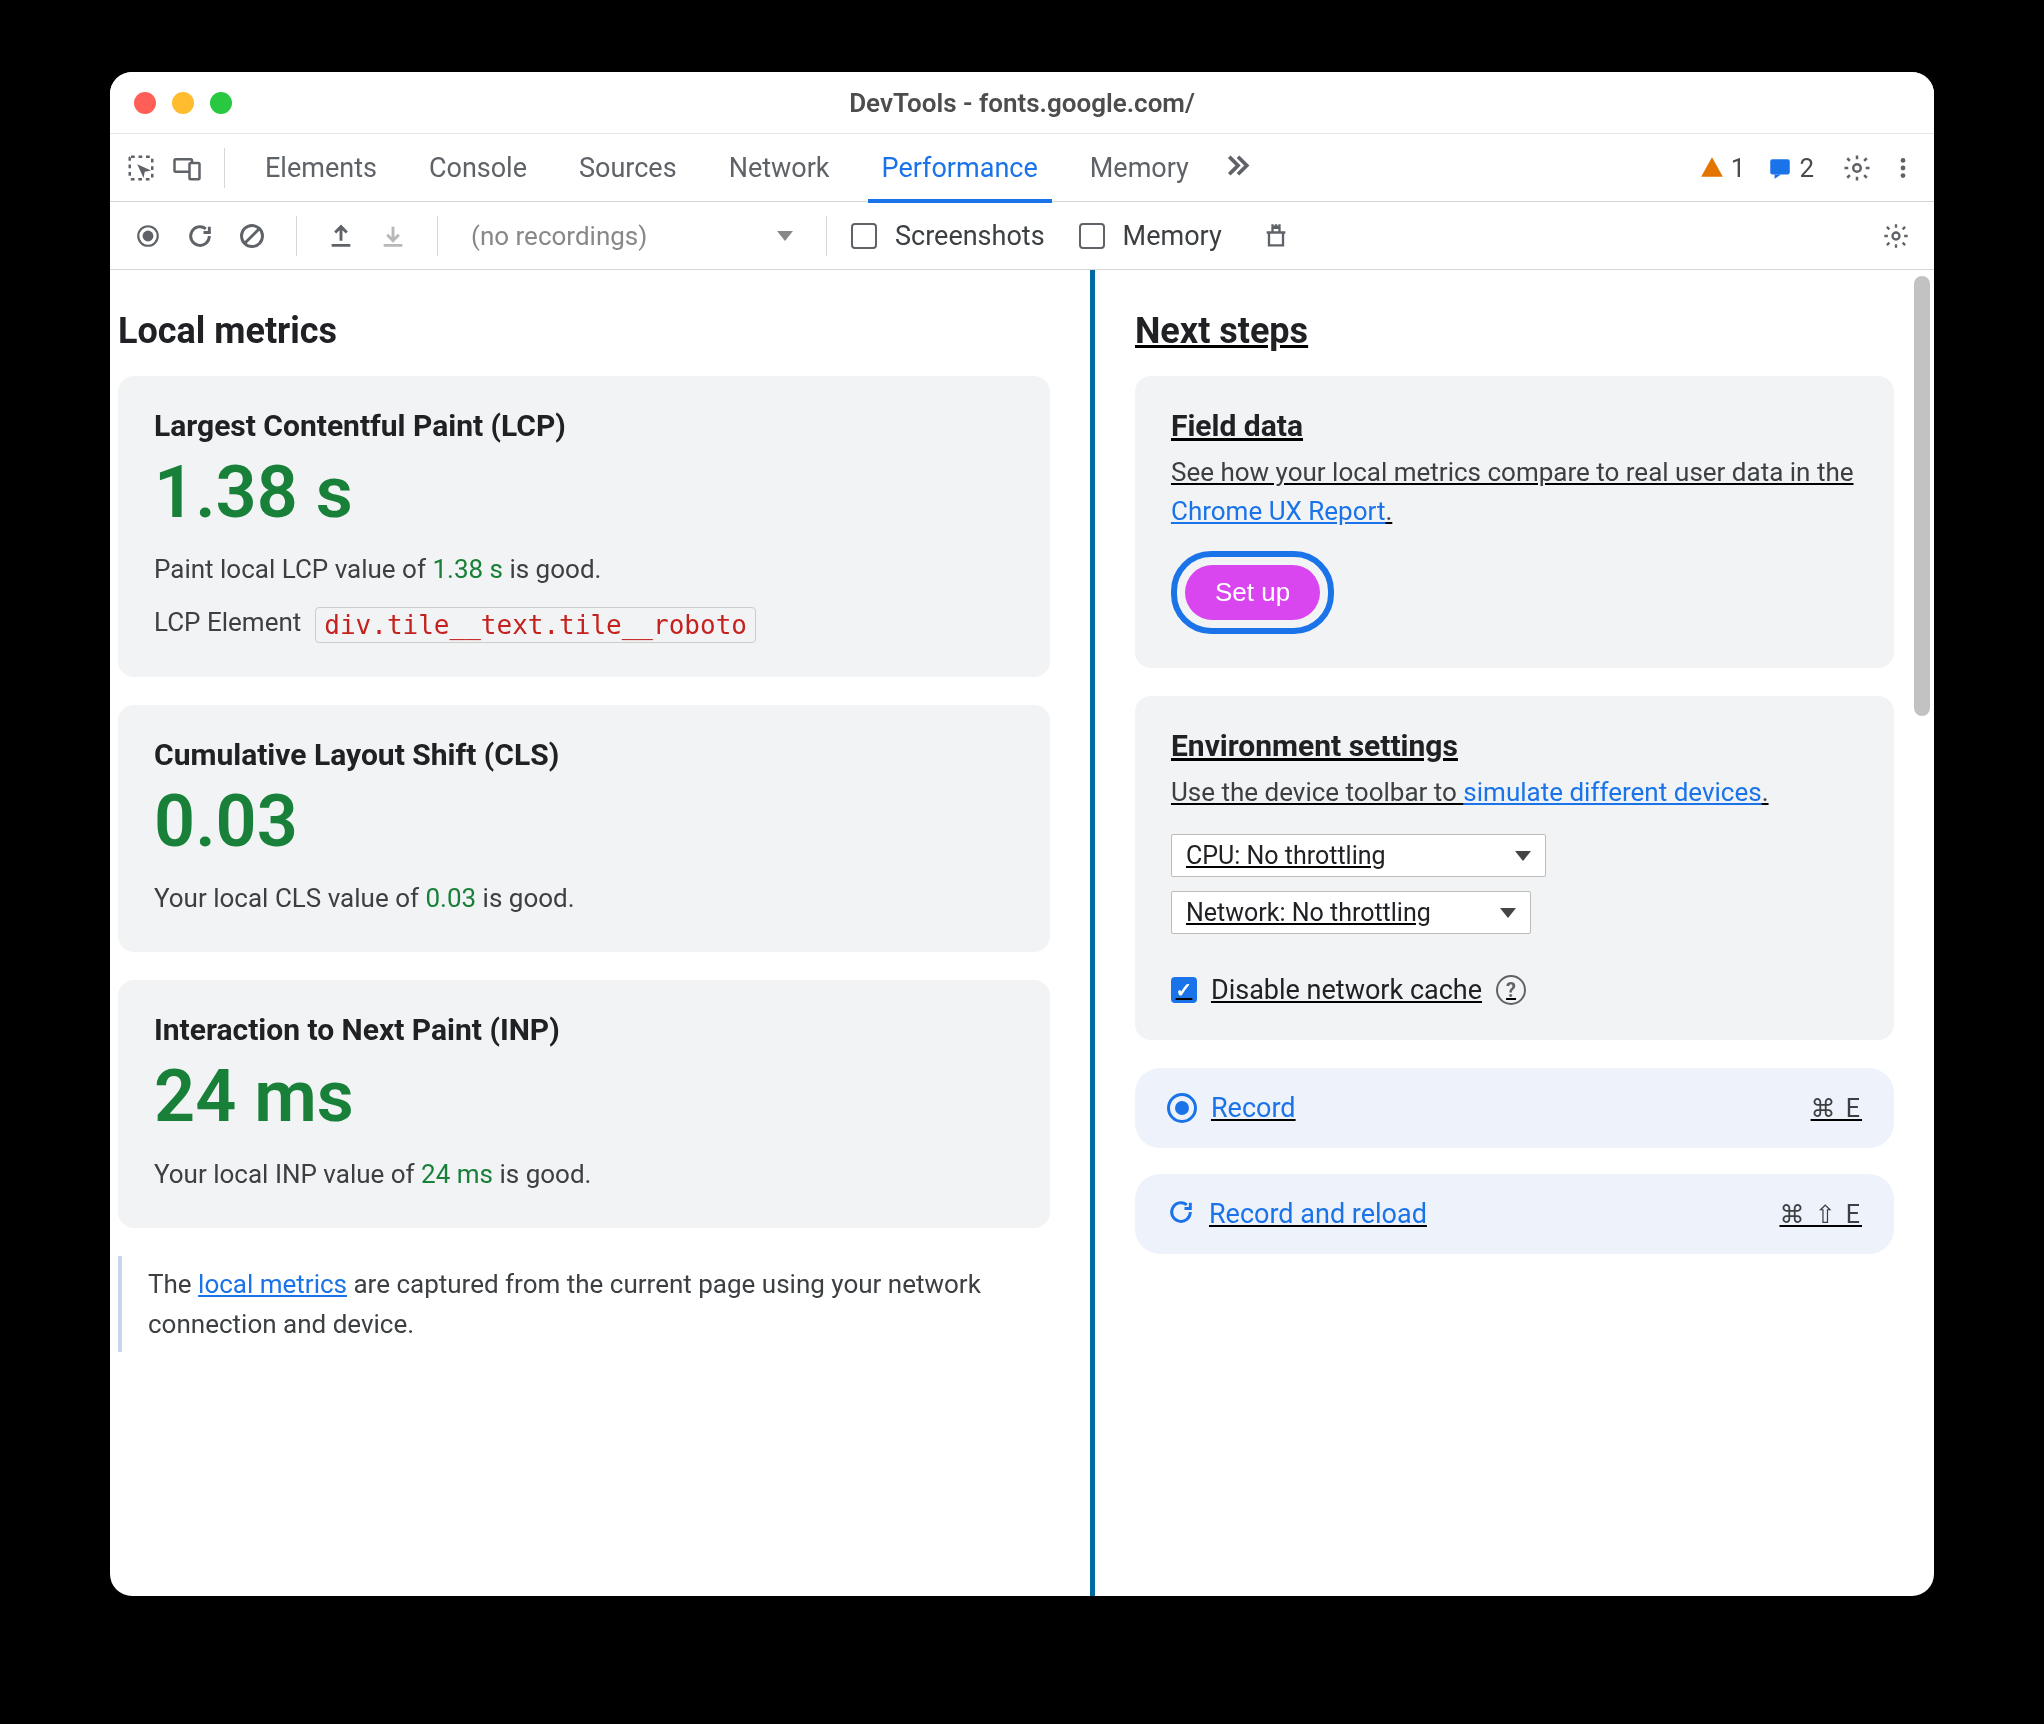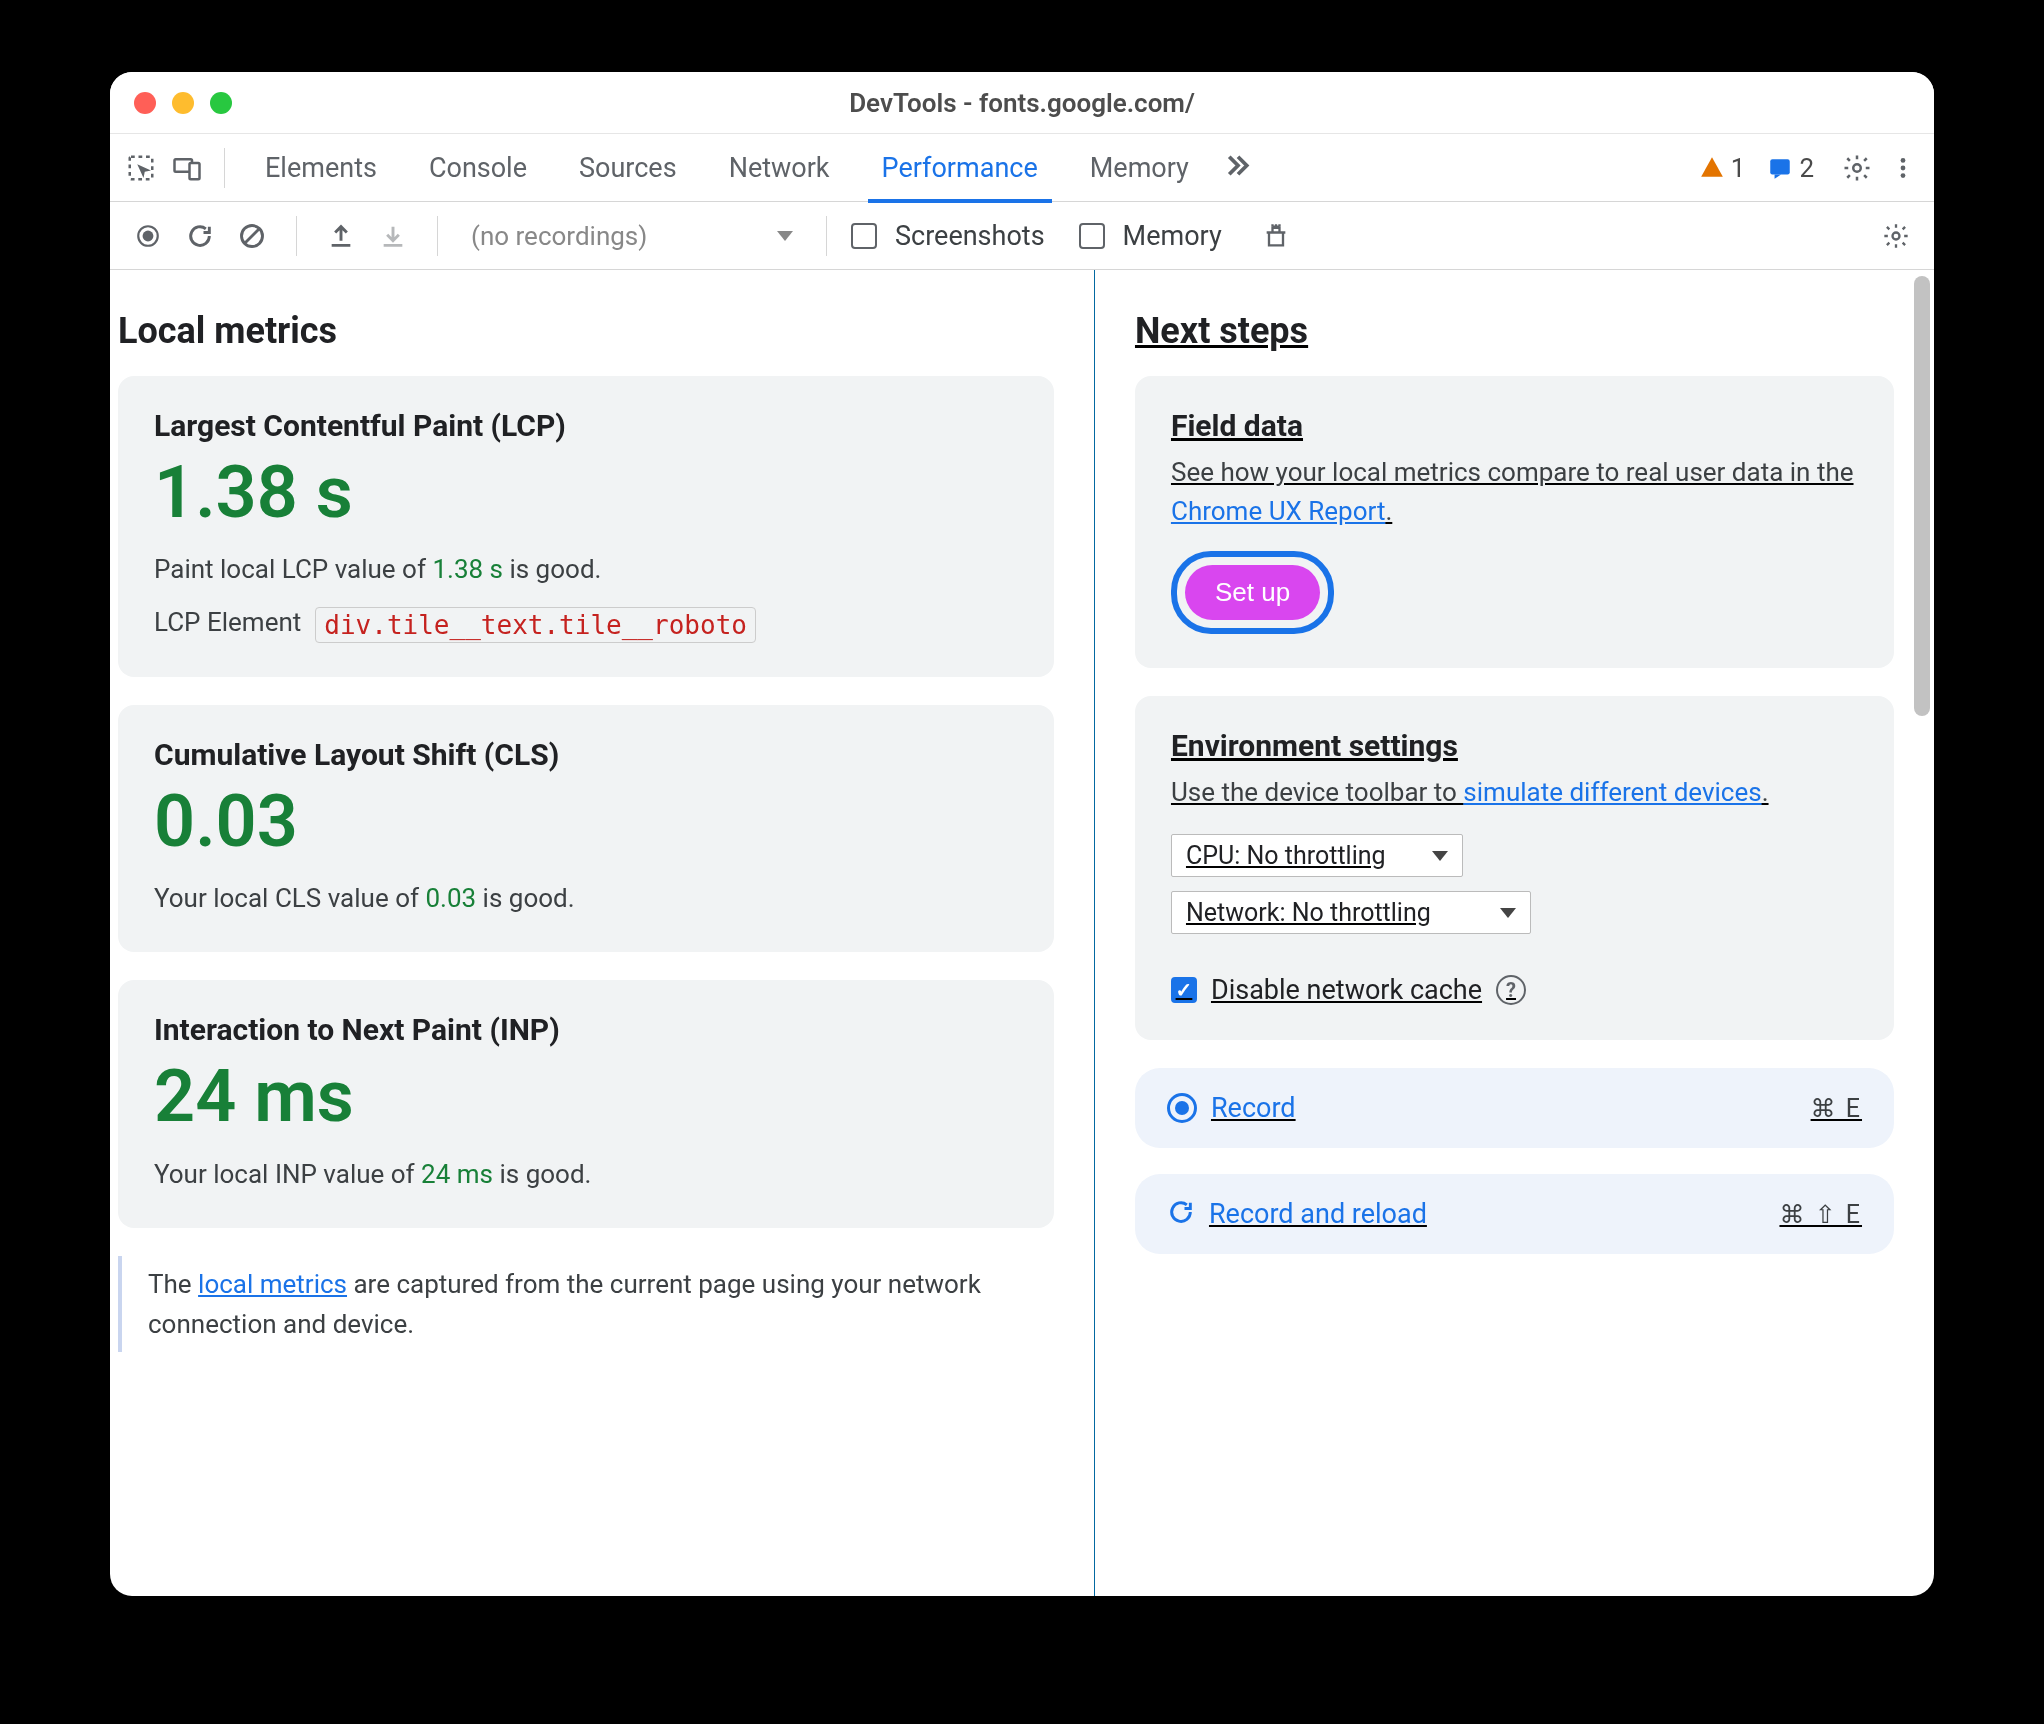--- a/index.html
+++ b/index.html
@@ -104,21 +104,21 @@
   .content {
     flex:1;
     display:flex;
     overflow: hidden;
     position: relative;
   }
   .col {
     padding: 40px 40px 44px 40px;
     overflow-y: auto;
   }
-  .col.left { flex: 1 1 54%; border-right: 1px solid #0369a1; padding-left: 8px; }
+  .col.left { flex: 1 1 54%; border-right: 5px solid #0369a1; padding-left: 8px; }
   .col.right { flex: 1 1 46%; text-decoration: underline; }
   h2.section { font-size: 36px; font-weight:700; color:#202124; margin-bottom: 24px; }
   .card {
     background:#f1f3f4;
     border-radius:16px;
     padding: 32px 36px 34px 36px;
     margin-bottom: 28px;
   }
   .card h3 { font-size:30px; font-weight:700; color:#202124; margin-bottom: 6px;}
   .bignum { font-size:72px; font-weight:600; color:#188038; line-height:1.1; margin: 10px 0 18px 0;}
@@ -139,21 +139,21 @@
   .focus-ring {
     border: 6px solid #1a73e8;
     border-radius: 40px;
     padding: 8px;
     display: inline-block;
     margin-top: 20px;
   }
   .select {
     display:flex; align-items:center; justify-content:space-between;
     background:#fff; border:1px solid #bbb; border-radius:2px;
-    padding:6px 14px; font-size:25px; color:#202124; width:292px; margin-bottom:14px;
+    padding:6px 14px; font-size:25px; color:#202124; width:375px; margin-bottom:14px;
   }
   .select .chevd { border-top-color:#444;}
   .hrspace { height: 26px;}
   .row-opt { display:flex; align-items:center; gap:14px; font-size:27px; color:#202124;}
   .help { width:30px;height:30px;border:2px solid #5f6368;border-radius:50%;display:inline-flex;align-items:center;justify-content:center;color:#5f6368;font-size:20px;font-weight:700;}
   .action-card {
     background:#eef3fb;
     border-radius:25px;
     padding:24px 32px;
     display:flex; align-items:center;

